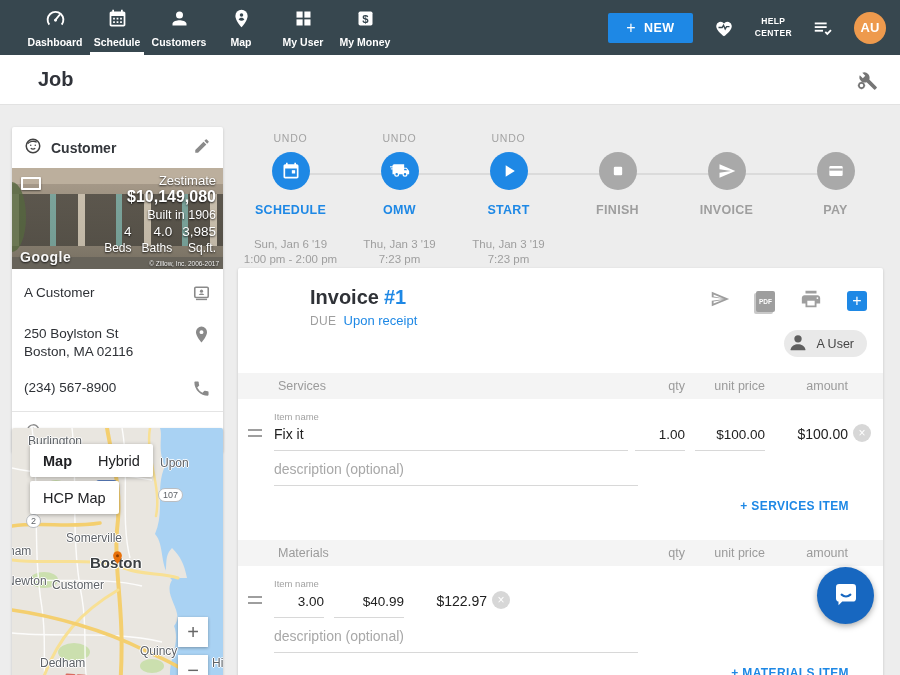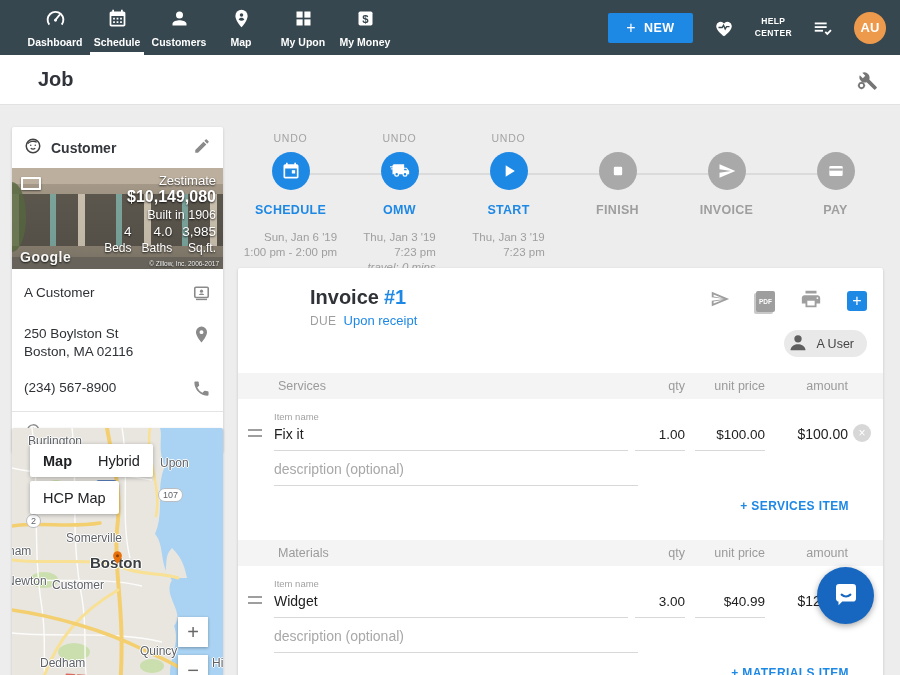--- a/index.html
+++ b/index.html
@@ -106,21 +106,21 @@
   .tl-step { width:109px; display:flex; flex-direction:column; align-items:center; }
   .tl-undo { height:14px; font-size:10.5px; color:#A3A3A3; letter-spacing:.8px; cursor:pointer; }
   .tl-circ { margin-top:6px; width:38px; height:38px; border-radius:50%; display:flex;
     align-items:center; justify-content:center; cursor:pointer; z-index:1; }
   .tl-circ.blue { background:#1E88E5; }
   .tl-circ.gray { background:#A9A9A9; }
   .tl-circ svg { width:20px; height:20px; }
   .tl-name { margin-top:13px; font-size:12.5px; font-weight:bold; letter-spacing:.3px; }
   .tl-name.blue { color:#1E88E5; }
   .tl-name.gray { color:#9E9E9E; }
-  .tl-sub { font-size:11.5px; color:#9E9E9E; line-height:15px; text-align:right; margin-top:13px; }
+  .tl-sub { font-size:11.5px; color:#9E9E9E; line-height:15px; text-align:center; margin-top:20px; }
   .tl-sub .it { font-style:italic; }
 
   
   .inv { left:238px; top:268px; width:645px; height:420px; }
   .inv-head { position:relative; height:105px;margin-left:48px; }
   .inv-title { position:absolute; left:24px; top:18px; font-size:20px; font-weight:bold; color:#2F3237; }
   .inv-title .num { color:#1E88E5; margin-left:5px; }
   .inv-due { position:absolute; left:24px; top:45px; font-size:12px; }
   .inv-due .dl { color:#9E9E9E; letter-spacing:.3px; }
   .inv-due .dv { color:#1E88E5; font-size:13px; margin-left:4px; cursor:pointer; }
@@ -207,21 +207,21 @@
             </svg></span>
         <span class="lbl">Map</span>
       </div>
       <div class="nav-item">
         <span><svg viewBox="0 0 24 24" fill="#FFF">
               <rect x="4" y="4" width="7" height="7"></rect>
               <rect x="13" y="4" width="7" height="7"></rect>
               <rect x="4" y="13" width="7" height="7"></rect>
               <rect x="13" y="13" width="7" height="7"></rect>
             </svg></span>
-        <span class="lbl">My Upon</span>
+        <span class="lbl">My User</span>
       </div>
       <div class="nav-item">
         <span><svg viewBox="0 0 24 24">
               <rect x="4" y="4" width="16" height="16" rx="2" fill="#FFF"></rect>
               <text x="12" y="17" font-size="13" font-weight="bold" fill="#37474F" text-anchor="middle" font-family="Liberation Sans, sans-serif">$</text>
             </svg></span>
         <span class="lbl">My Money</span>
       </div>
     </div>
     <div class="nav-right">
@@ -523,21 +523,20 @@
     <div class="strip m2">
       <span class="st">Materials</span>
       <span class="c-qty">qty</span>
       <span class="c-price">unit price</span>
       <span class="c-amt">amount</span>
       <span class="c-del"></span>
     </div>
     <div class="item-lbl">Item name</div>
     <div class="item-row">
       <span class="drag"></span>
-      <input class="fld name-f" value="Widget" style="">
       <input class="fld qty-f" value="3.00" style="">
       <input class="fld price-f" value="$40.99" style="">
       <span class="amt">$122.97</span>
       <span class="del">×</span>
     </div>
     <div class="desc-row">
       <input class="fld desc-f" placeholder="description (optional)" style="">
     </div>
     <div class="addlink">+ MATERIALS ITEM</div>
   </div>

